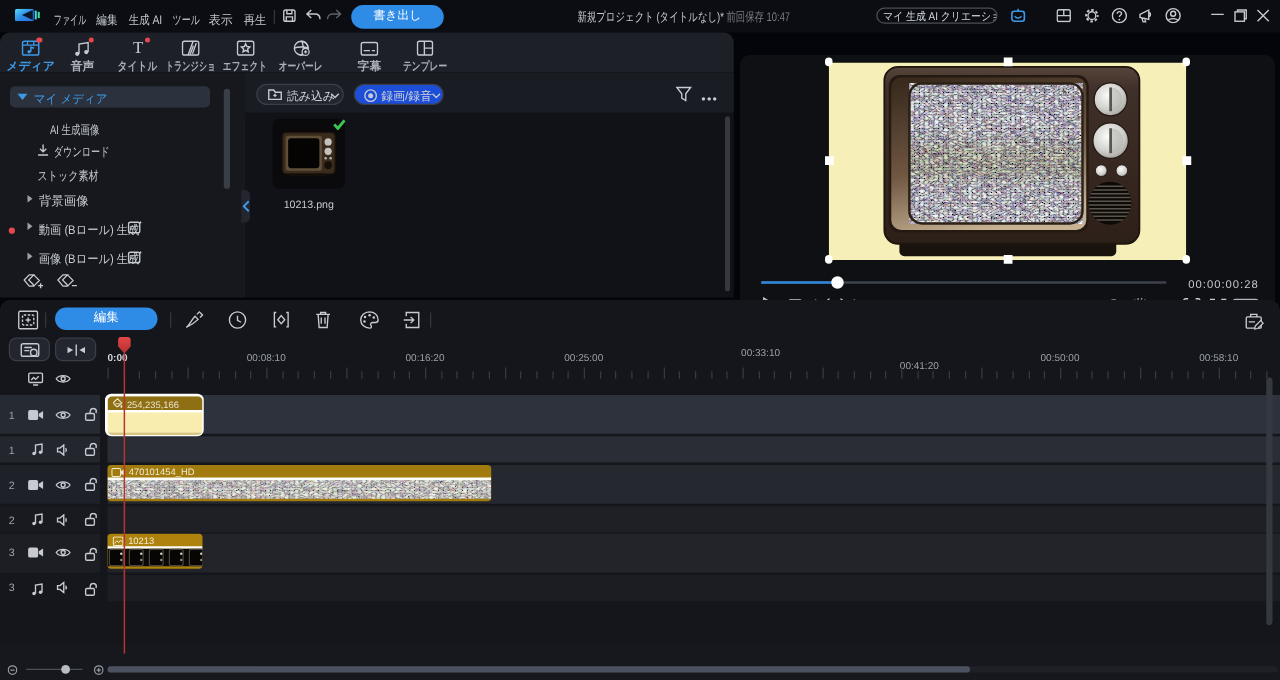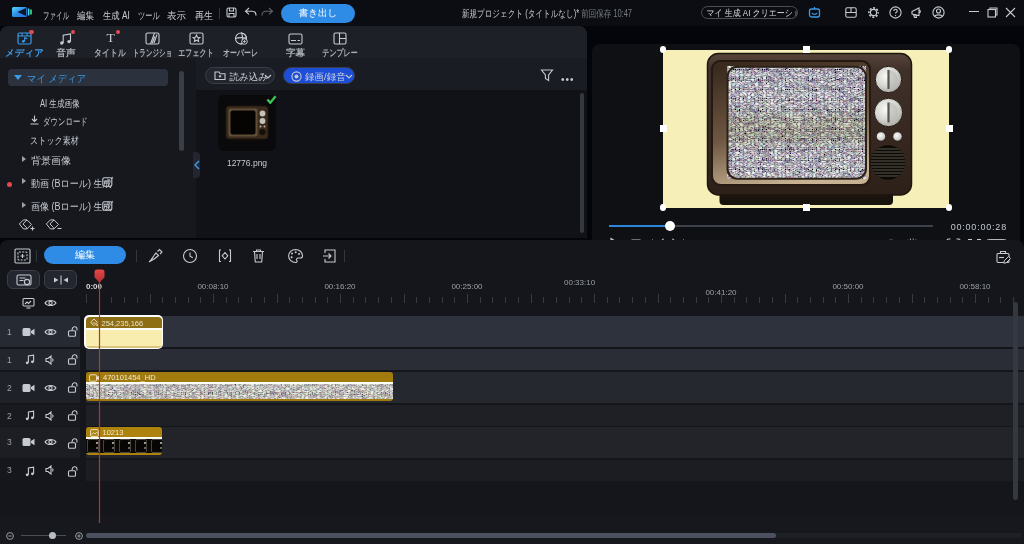--- a/index.html
+++ b/index.html
@@ -210,21 +210,21 @@
    <circle cx="37.5" cy="8.5" r="2.9" fill="#c5c2bc"></circle>
       <circle cx="37.5" cy="16" r="2.9" fill="#c5c2bc"></circle>
    <circle cx="35.5" cy="21.5" r="1" fill="#b5b2ac"></circle>
       <circle cx="39.5" cy="21.5" r="1" fill="#b5b2ac"></circle>
    <circle cx="37.5" cy="27" r="3.1" fill="#140f09"></circle>
    <rect x="7" y="34" width="28" height="2" fill="#130e08"></rect>
  </svg>
  <svg class="ab" style="left:70px;top:37px" width="11" height="9" viewBox="0 0 13 11">
       <path d="M1.5 5.5 L5 9.5 L11.5 1.5" stroke="#3ec553" stroke-width="2.8" fill="none"></path>
     </svg>
- <div class="ab" style="left:22px;top:100px;width:58px;text-align:center;color:#c6cad1;font-size:8.5px">12776.png</div>
+ <div class="ab" style="left:22px;top:100px;width:58px;text-align:center;color:#c6cad1;font-size:8.5px">10213.png</div>
  <div class="ab" style="left:384px;top:35px;width:4px;height:140px;background:#34383f;border-radius:2px"></div>
 
  <div class="ab" style="left:-3px;top:94px;width:7px;height:26px;background:#23262e;border-radius:0 4px 4px 0"></div>
  <svg class="ab" style="left:-2px;top:102px" width="6" height="10" viewBox="0 0 6 10">
       <path d="M5 1 L1 5 L5 9" stroke="#3c9ae8" stroke-width="1.5" fill="none"></path>
     </svg>
 </div>
 
 <div class="ab" id="preview" style="left:592px;top:44px;width:428px;height:212px;background:#0e1014;border-radius:8px">
  <svg class="ab" style="left:71px;top:5.5px" width="286" height="158" viewBox="0 0 286 158">
@@ -414,22 +414,22 @@
  <svg class="ab" style="left:44px;top:58px" width="13" height="10" viewBox="0 0 13 10">
       <path d="M1 5 C3 1.6 10 1.6 12 5 C10 8.4 3 8.4 1 5 Z" class="ic"></path>
       <circle cx="6.5" cy="5" r="1.6" class="ic"></circle>
     </svg>
 
  <div id="ruler">
  <div class="ab" style="left:86px;top:42px;color:#d4d8de;font-size:8px;font-weight:bold">0:00</div>
  <div class="ab" style="left:183px;top:42px;width:60px;text-align:center;color:#9aa0a8;font-size:8px">00:08:10</div>
  <div class="ab" style="left:310px;top:42px;width:60px;text-align:center;color:#9aa0a8;font-size:8px">00:16:20</div>
  <div class="ab" style="left:437px;top:42px;width:60px;text-align:center;color:#9aa0a8;font-size:8px">00:25:00</div>
- <div class="ab" style="left:564px;top:38px;width:60px;text-align:left;color:#9aa0a8;font-size:8px">00:33:10</div>
- <div class="ab" style="left:691px;top:48px;width:60px;text-align:center;color:#9aa0a8;font-size:8px">00:41:20</div>
+ <div class="ab" style="left:564px;top:38px;width:60px;text-align:right;color:#9aa0a8;font-size:8px">00:33:10</div>
+ <div class="ab" style="left:691px;top:48px;width:60px;text-align:right;color:#9aa0a8;font-size:8px">00:41:20</div>
  <div class="ab" style="left:818px;top:42px;width:60px;text-align:center;color:#9aa0a8;font-size:8px">00:50:00</div>
  <div class="ab" style="left:945px;top:42px;width:60px;text-align:center;color:#9aa0a8;font-size:8px">00:58:10</div>
  <div id="tickwrap">
         <i style="left:86.0px;top:54px;height:9px"></i>
         <i style="left:98.7px;top:57px;height:6px"></i>
         <i style="left:111.4px;top:57px;height:6px"></i>
         <i style="left:124.1px;top:57px;height:6px"></i>
         <i style="left:136.8px;top:57px;height:6px"></i>
         <i style="left:149.5px;top:54px;height:9px"></i>
         <i style="left:162.2px;top:57px;height:6px"></i>

